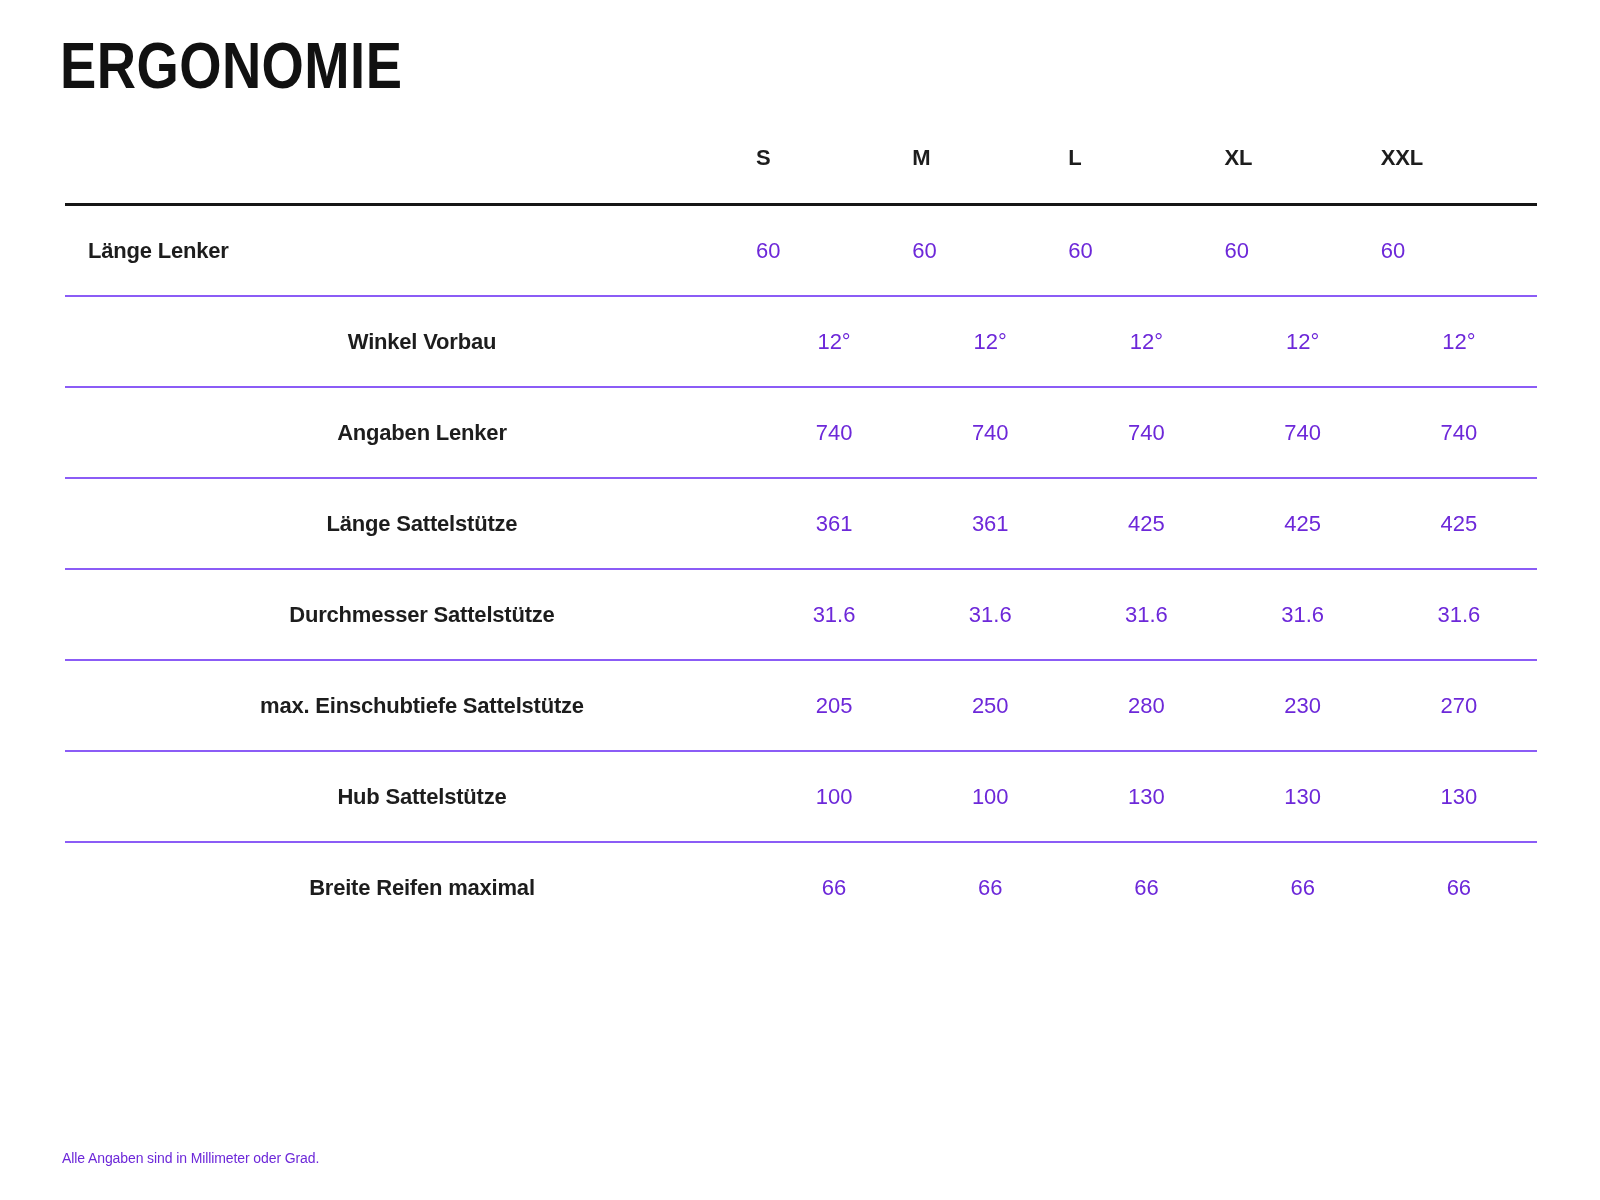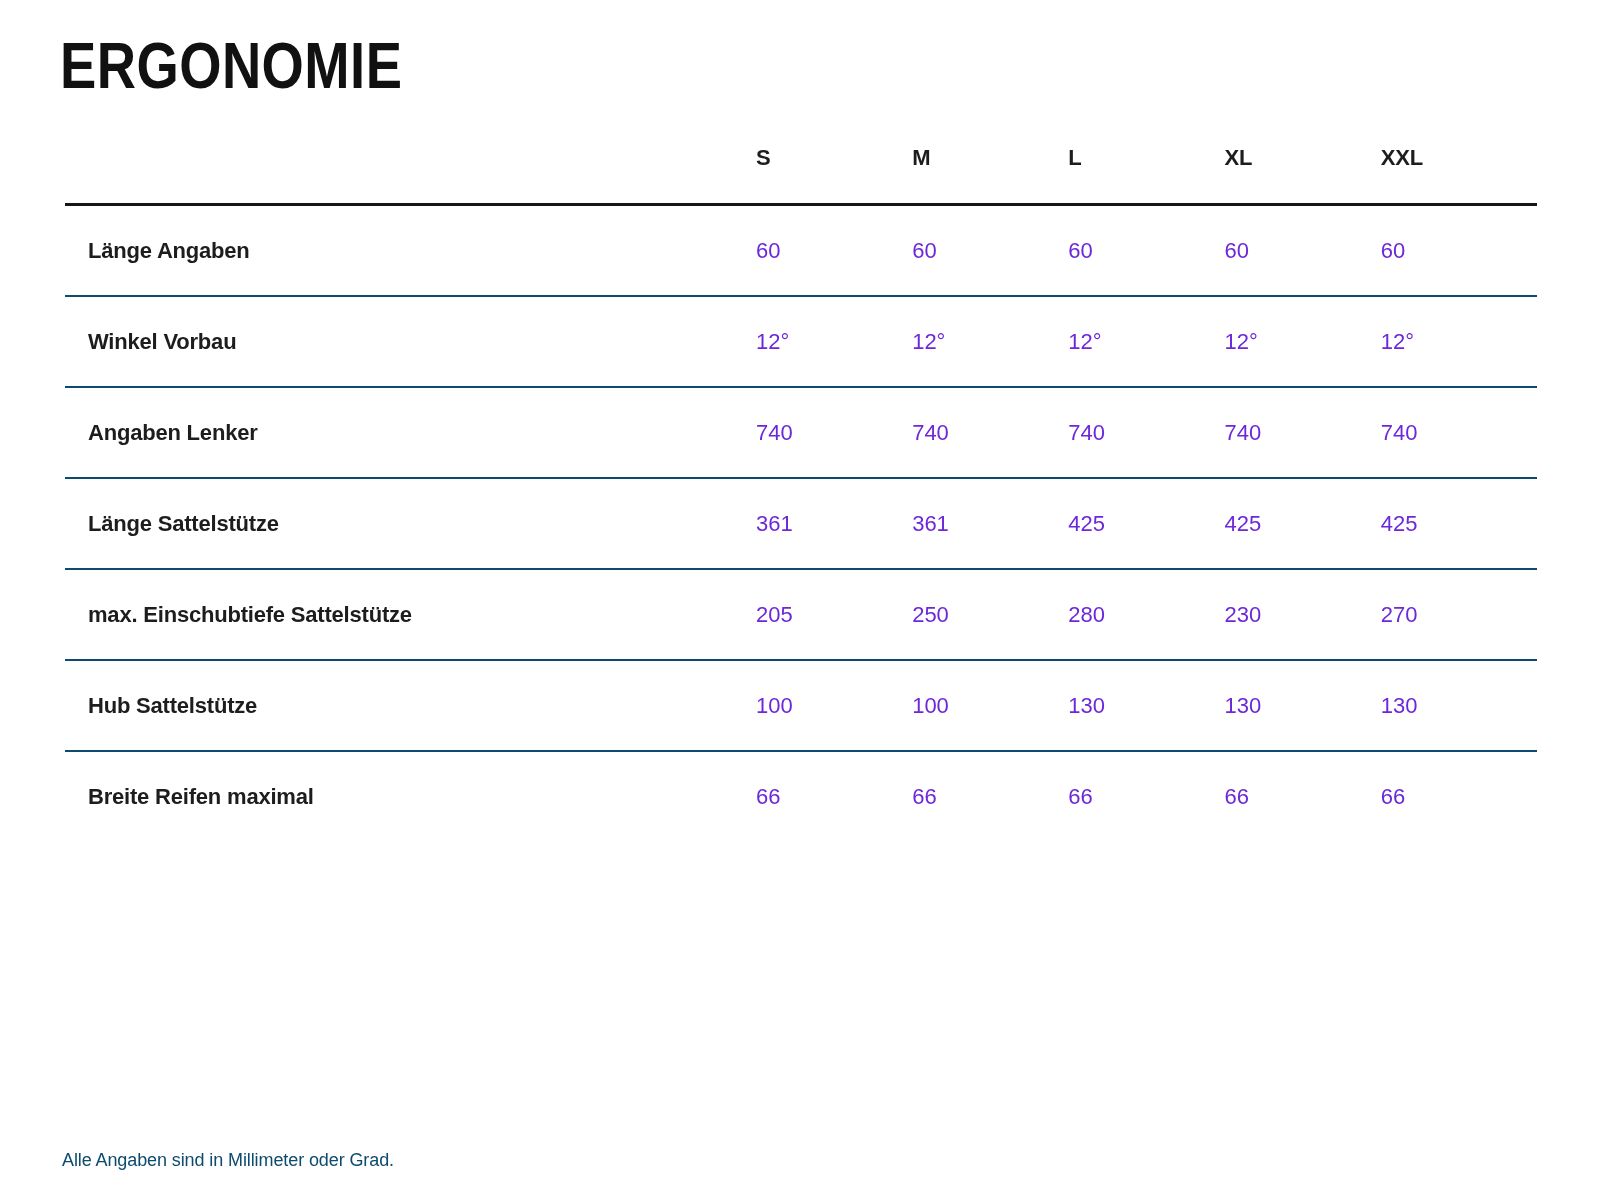--- a/index.html
+++ b/index.html
@@ -53,38 +53,39 @@
     padding: 0;
   }
   tbody td {
     height: 89px;
     vertical-align: middle;
     text-align: left;
     padding: 0;
     font-size: 22px;
   }
   tbody tr + tr td {
-    border-top: 2px solid #0c4a6e;
+    border-top: 2px solid #8b5cf6;
+    text-align: center;
   }
   td.row-label {
     font-weight: bold;
     letter-spacing: -0.2px;
     color: #1d1d1d;
     padding-left: 23px;
   }
   td.cell-value {
     font-weight: normal;
     color: #6d28d9;
   }
   .footnote {
     position: absolute;
     left: 62px;
     top: 1150px;
-    font-size: 18px;
-    color: #0c4a6e;
+    font-size: 14px;
+    color: #6d28d9;
     letter-spacing: -0.1px;
   }
 </style>
 </head>
 <body>
 
 <div class="page">
 
   <h1 class="page-title">ERGONOMIE</h1>
 
@@ -102,21 +103,21 @@
         <th></th>
         <th>S</th>
         <th>M</th>
         <th>L</th>
         <th>XL</th>
         <th>XXL</th>
       </tr>
     </thead>
     <tbody>
         <tr>
-          <td class="row-label">Länge Angaben</td>
+          <td class="row-label">Länge Lenker</td>
           <td class="cell-value">60</td>
           <td class="cell-value">60</td>
           <td class="cell-value">60</td>
           <td class="cell-value">60</td>
           <td class="cell-value">60</td>
         </tr>
         <tr>
           <td class="row-label">Winkel Vorbau</td>
           <td class="cell-value">12°</td>
           <td class="cell-value">12°</td>
@@ -132,20 +133,28 @@
           <td class="cell-value">740</td>
           <td class="cell-value">740</td>
         </tr>
         <tr>
           <td class="row-label">Länge Sattelstütze</td>
           <td class="cell-value">361</td>
           <td class="cell-value">361</td>
           <td class="cell-value">425</td>
           <td class="cell-value">425</td>
           <td class="cell-value">425</td>
+        </tr>
+        <tr>
+          <td class="row-label">Durchmesser Sattelstütze</td>
+          <td class="cell-value">31.6</td>
+          <td class="cell-value">31.6</td>
+          <td class="cell-value">31.6</td>
+          <td class="cell-value">31.6</td>
+          <td class="cell-value">31.6</td>
         </tr>
         <tr>
           <td class="row-label">max. Einschubtiefe Sattelstütze</td>
           <td class="cell-value">205</td>
           <td class="cell-value">250</td>
           <td class="cell-value">280</td>
           <td class="cell-value">230</td>
           <td class="cell-value">270</td>
         </tr>
         <tr>

